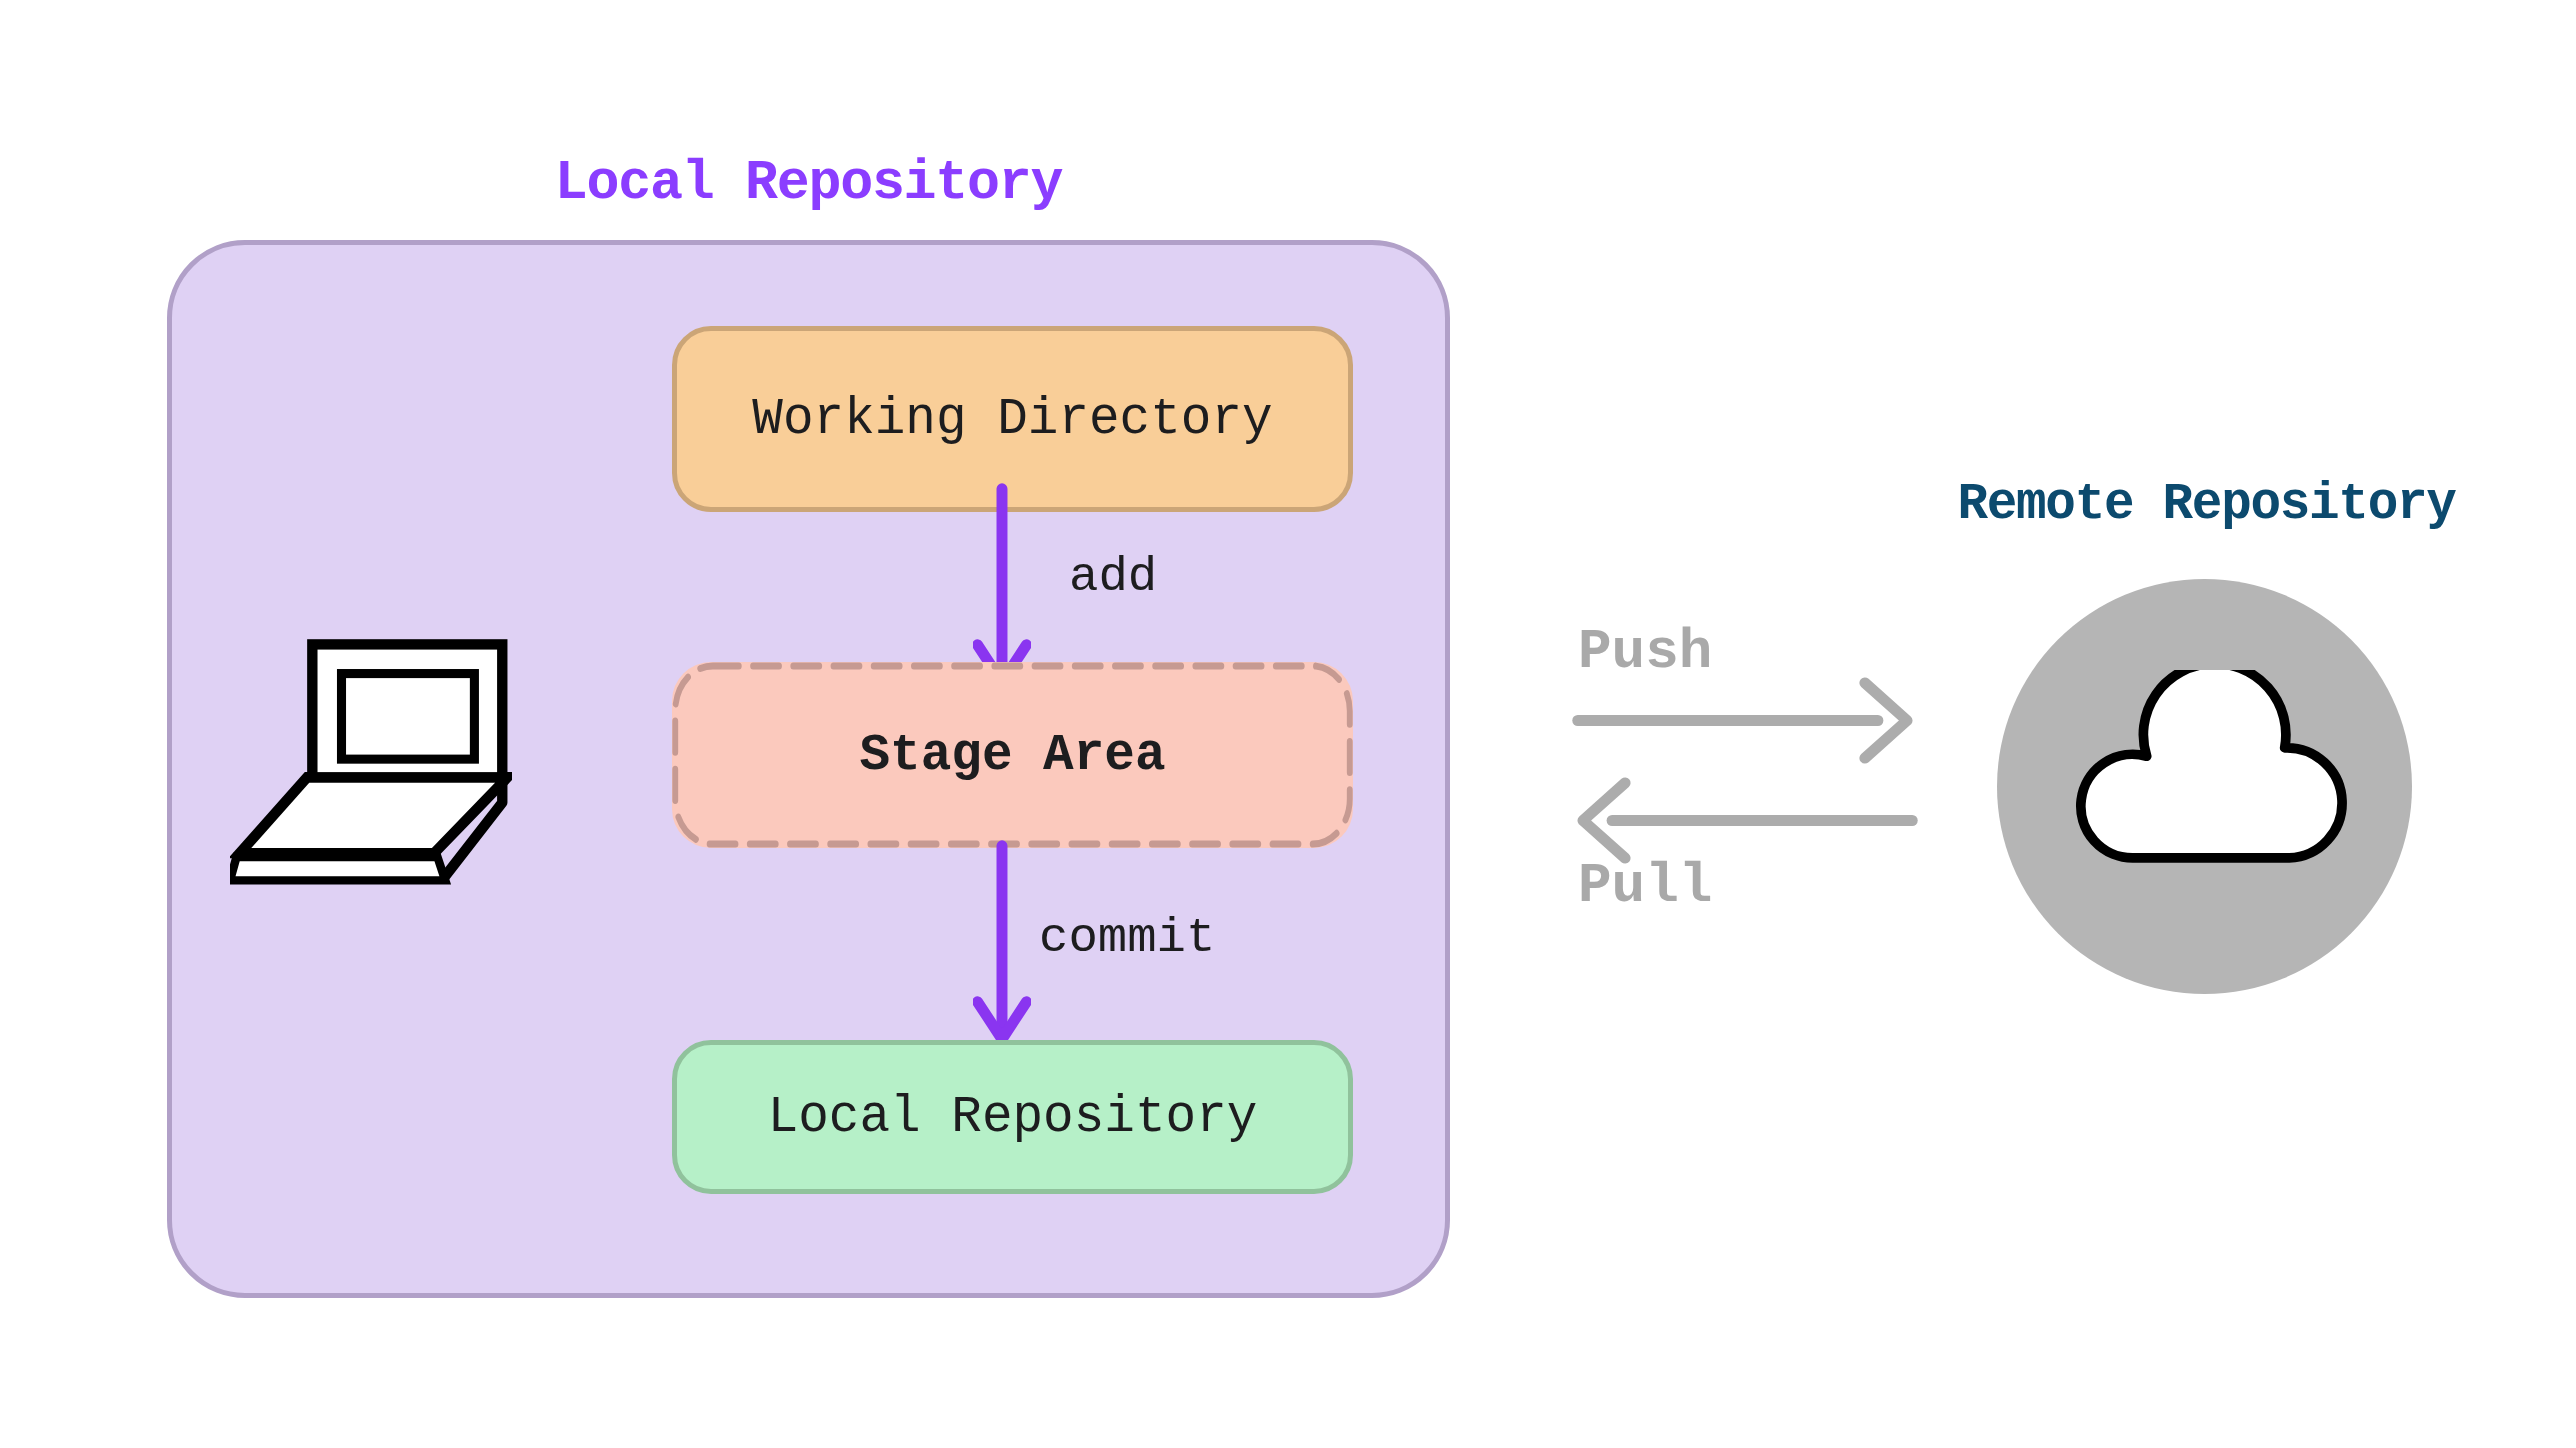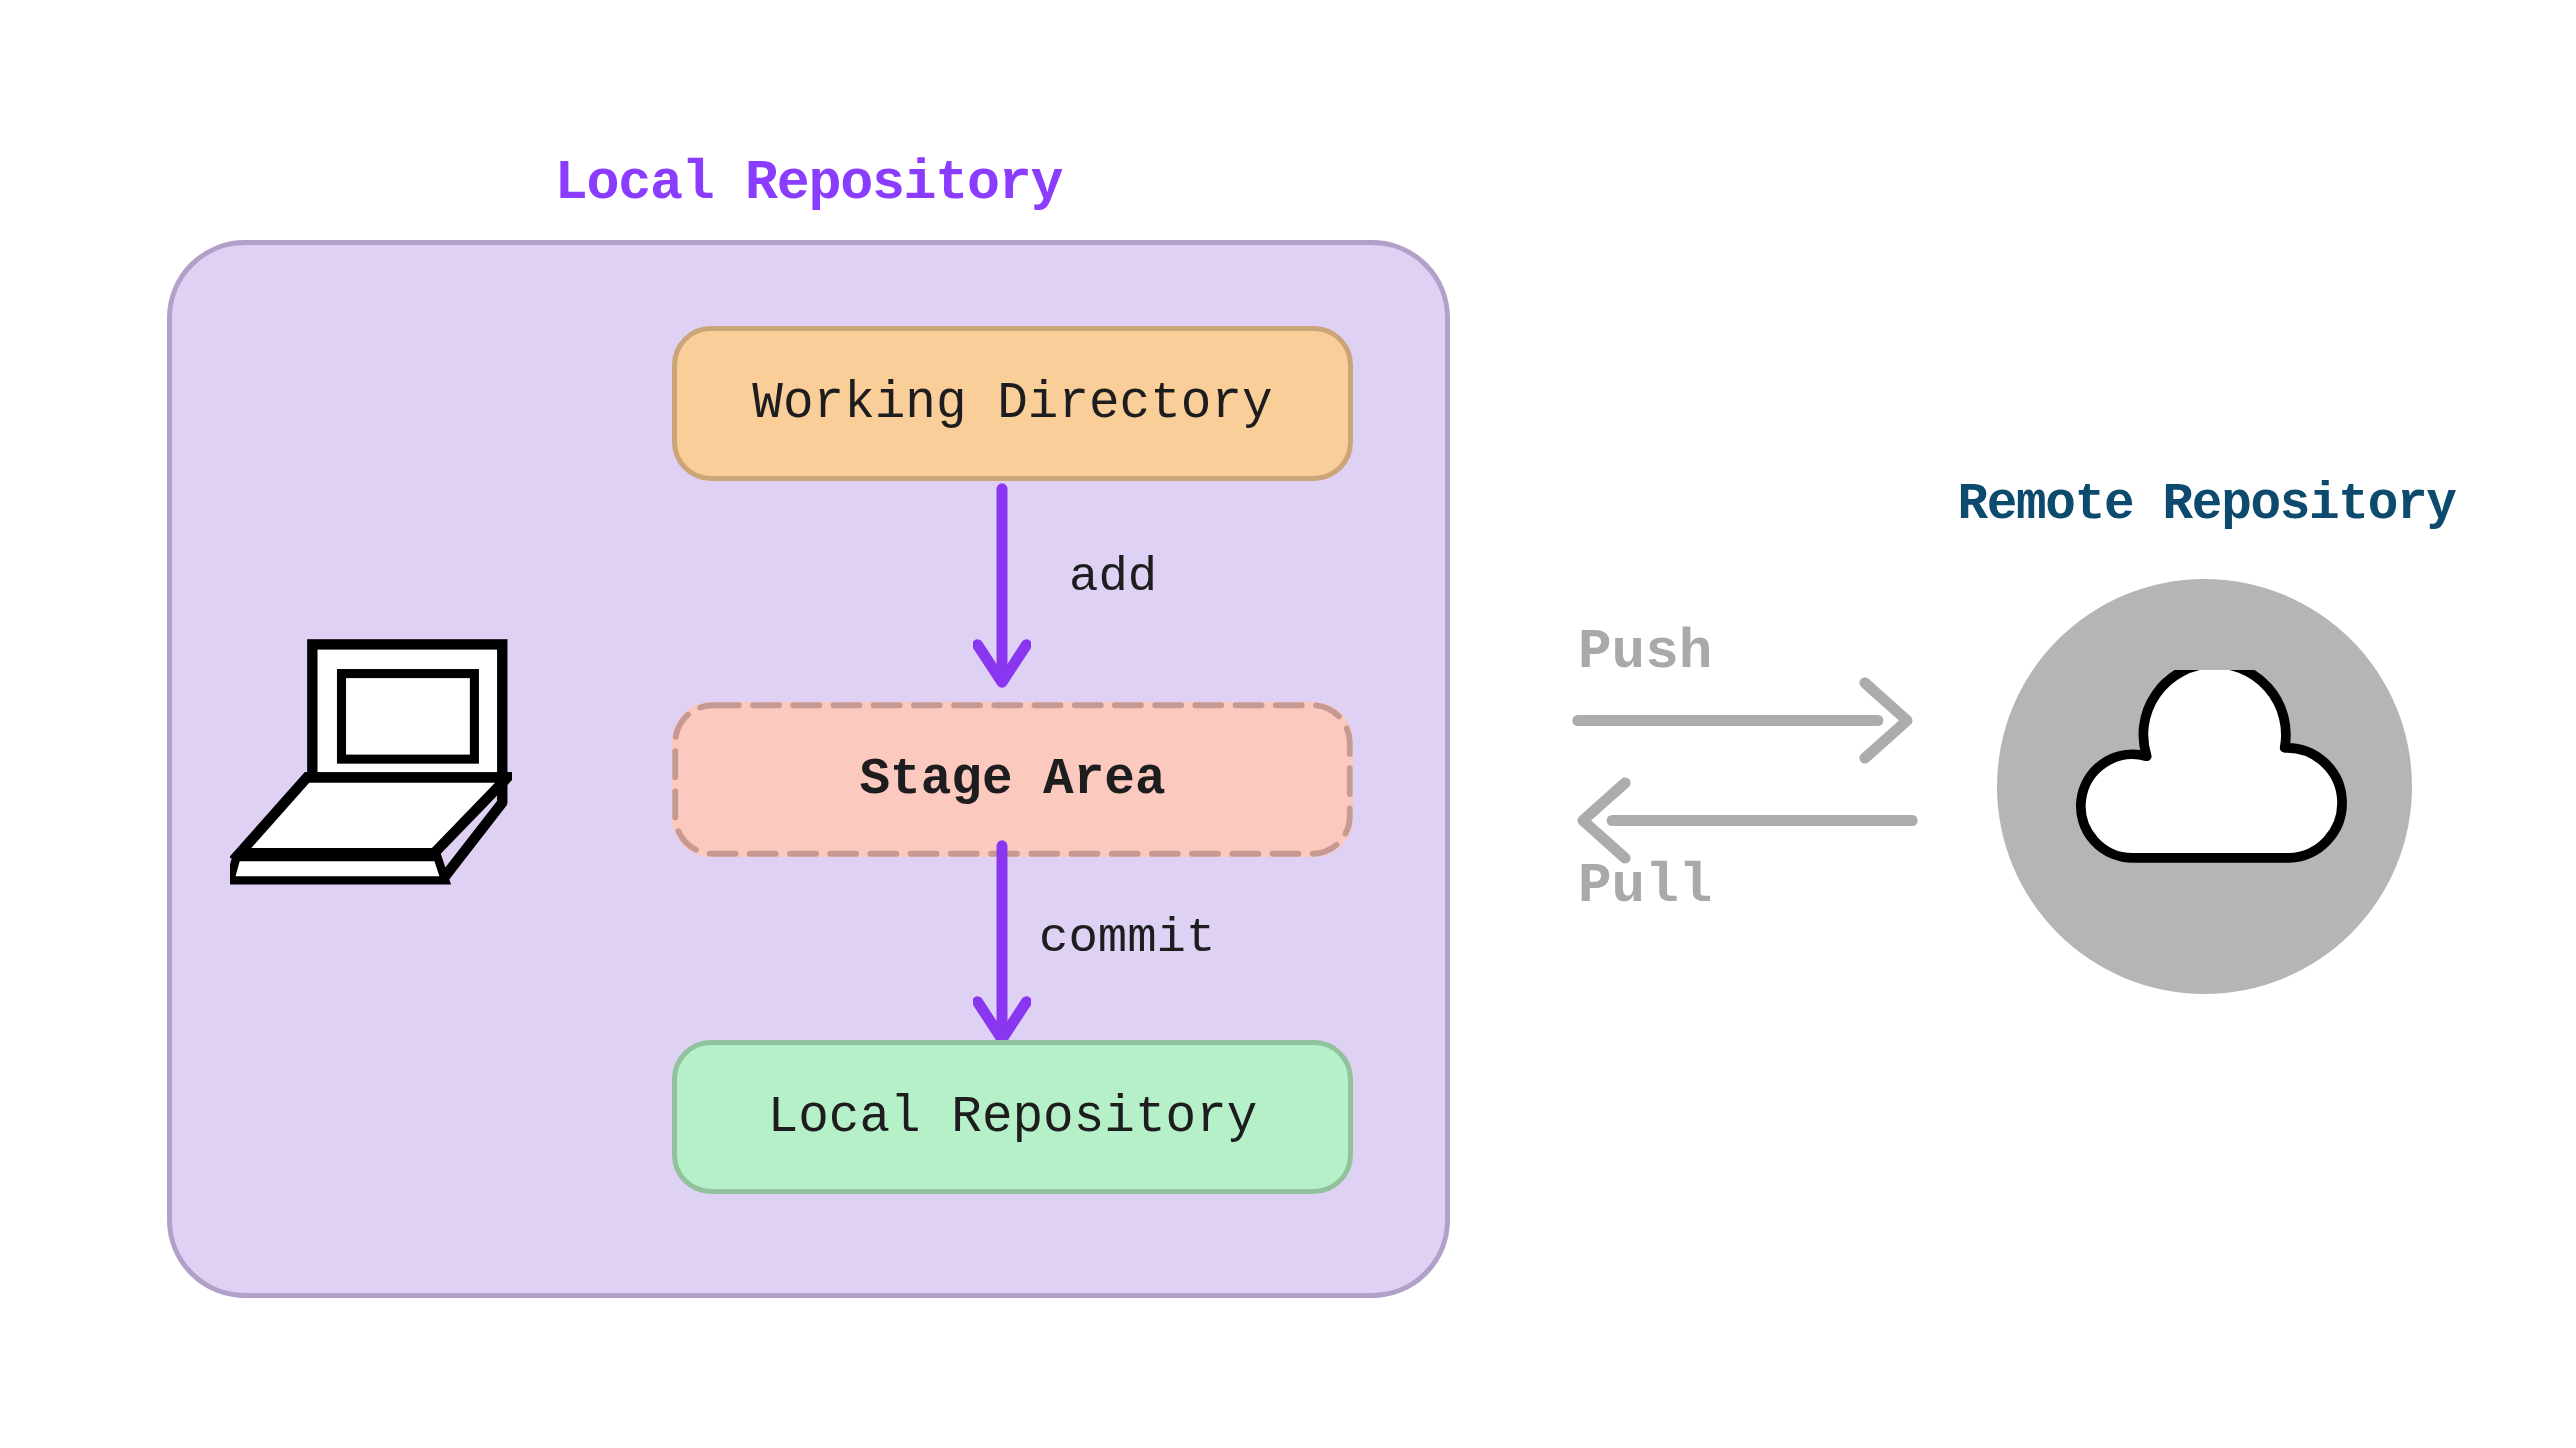--- a/index.html
+++ b/index.html
@@ -20,32 +20,32 @@
     color:#8B3DFF;line-height:1.1;
   }
   .container{
     left:167px;top:240px;width:1283px;height:1058px;
     background:#DFD1F4;
     border:5.8px solid #B1A0C8;
     border-radius:78px;
     box-sizing:border-box;
   }
   .node{
-    left:672px;width:681px;height:155px;
+    left:672px;width:681px;height:186px;
     border-radius:39px;
     box-sizing:border-box;
     display:flex;align-items:center;justify-content:center;
     font-size:51px;color:#1D1D1F;
   }
   .node-working{
     top:326px;
     background:#F9CE98;border:5.2px solid #CBA577;
   }
   .node-stage{
-    top:702px;
+    top:662px;
     background:#FBC9BD;
     font-weight:700;
   }
   .node-repo{
     top:1040px;height:154px;
     background:#B6F0C8;border:5.2px solid #90C29C;
   }
   .stage-border{position:absolute;inset:0;width:100%;height:100%;}
   .edge-label{
     left:1039px;

